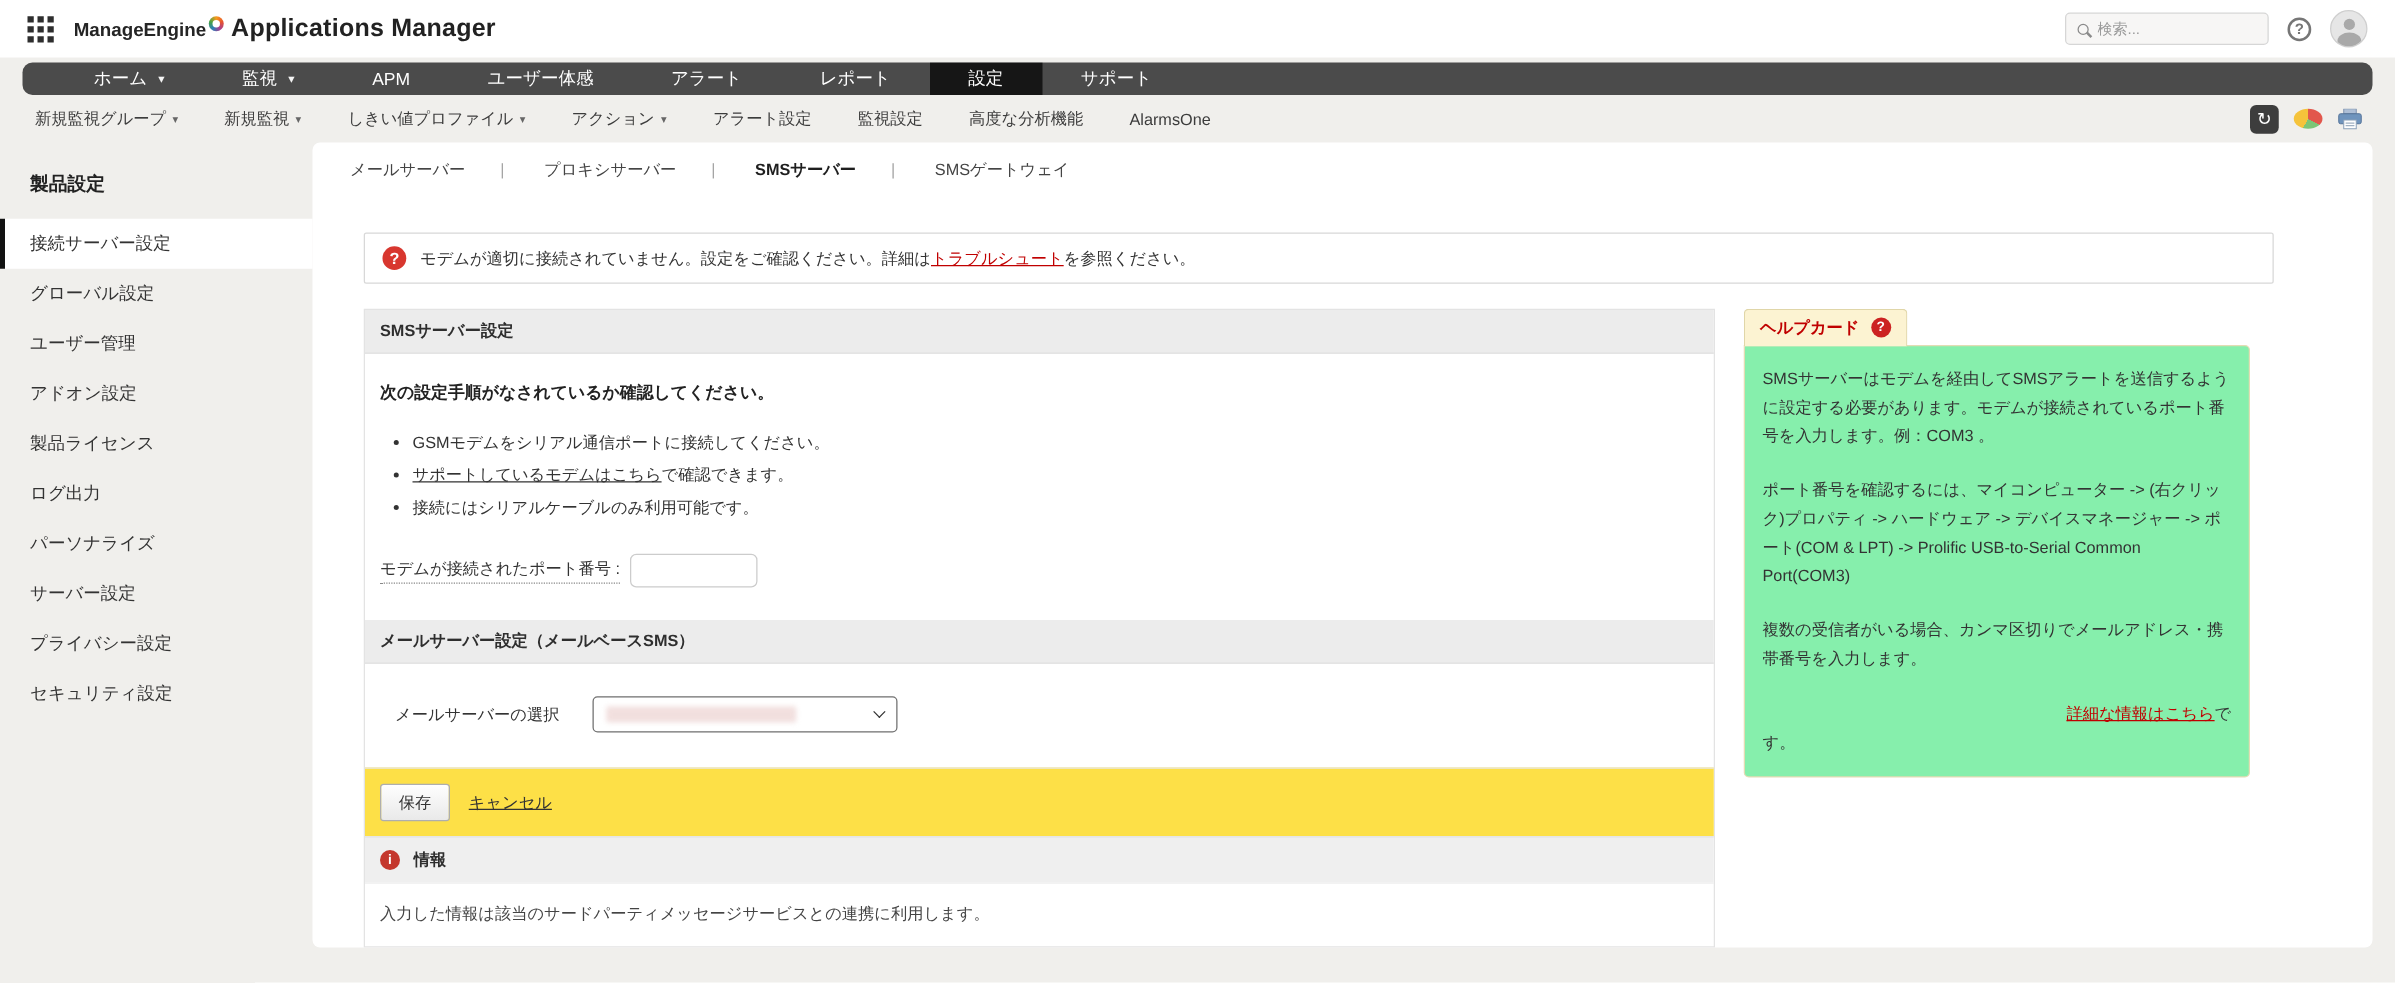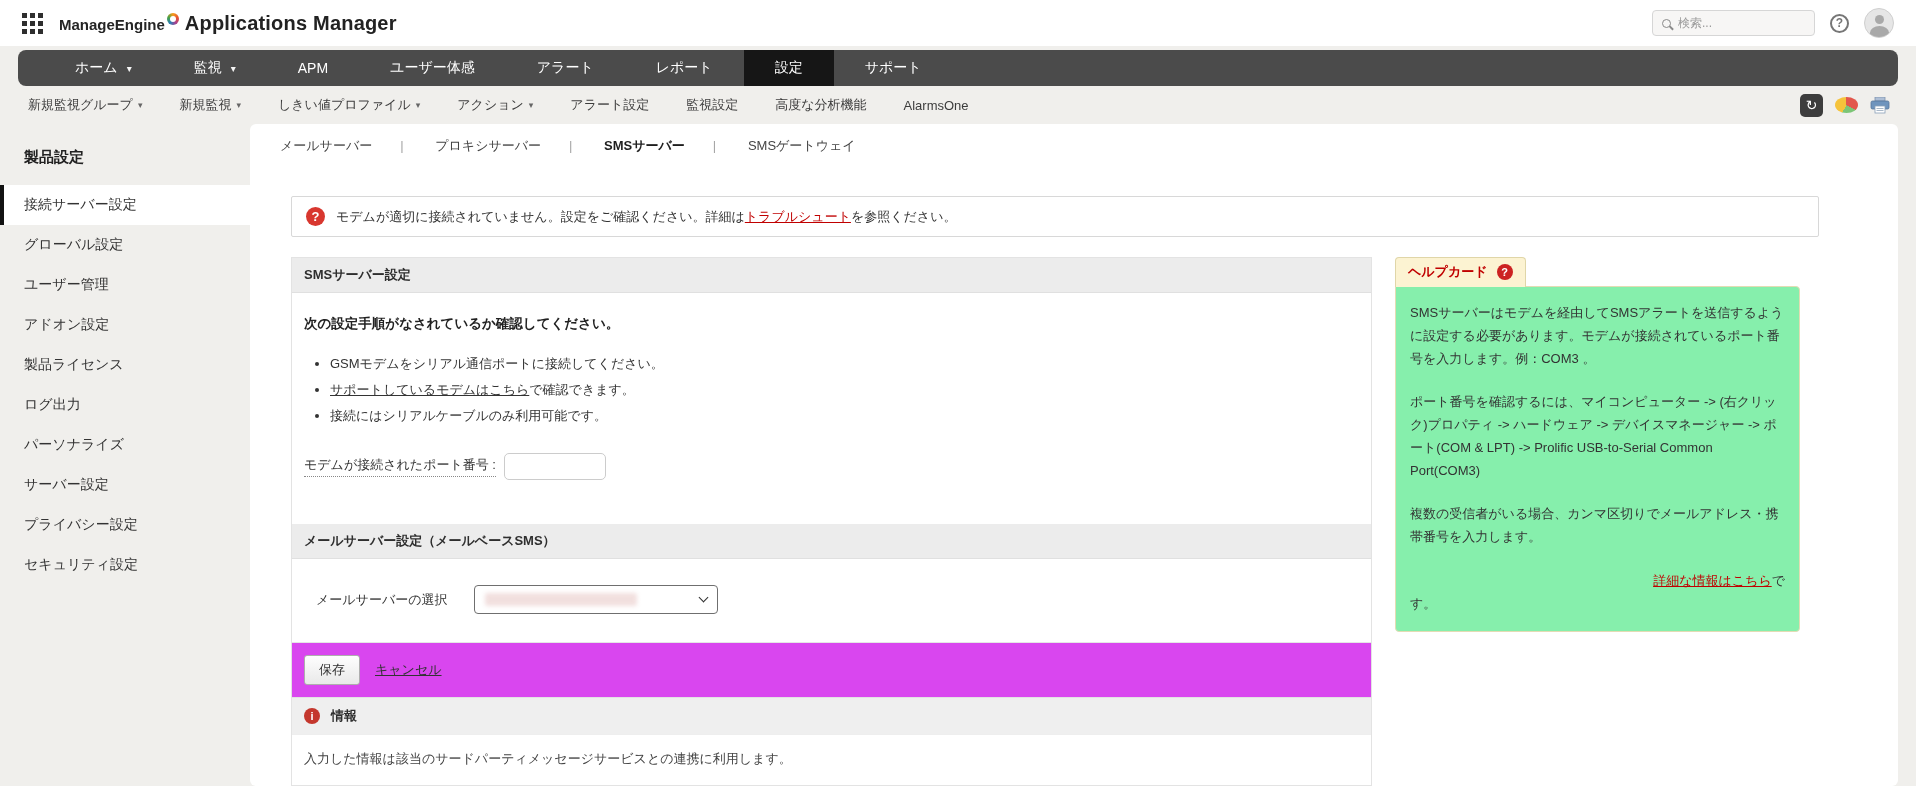--- a/index.html
+++ b/index.html
@@ -30,21 +30,21 @@
   .searchbox input { border:none; background:transparent; outline:none; font-size:12px; width:100%; color:#555;
                      font-family:"Liberation Sans","DejaVu Sans",sans-serif; }
   .searchbox input::placeholder { color:#9a9a9a; }
   .help-circle { width:19px; height:19px; border-radius:50%; border:2px solid #767676; color:#767676; font-size:12px;
                  font-weight:bold; display:flex; align-items:center; justify-content:center; cursor:pointer; }
   .avatar { width:30px; height:30px; border-radius:50%; background:#e6e6e6; border:1px solid #cfcfcf; position:relative; overflow:hidden; cursor:pointer; }
   .avatar::before { content:""; position:absolute; top:6px; left:10px; width:9px; height:9px; border-radius:50%; background:#a9a9a9; }
   .avatar::after { content:""; position:absolute; top:17px; left:5px; width:19px; height:13px; border-radius:50% 50% 0 0; background:#a9a9a9; }
 
   
-  .mainnav { margin:4px 18px 0; background:#4b4b4b; border-radius:8px; height:36px; display:flex; align-items:stretch; padding:0 26px; overflow:hidden; }
+  .mainnav { margin:4px 18px 0; background:#4b4b4b; border-radius:8px; height:26px; display:flex; align-items:stretch; padding:0 26px; overflow:hidden; }
   .nav-item { color:#fff; font-size:14px; display:flex; align-items:center; padding:0 31px; cursor:pointer; white-space:nowrap; }
   .nav-item.active { background:#161616; }
   .nav-item.has-caret::after { content:"▾"; font-size:10px; margin-left:9px; opacity:.95; }
 
   
   .subnav { height:38px; display:flex; align-items:center; justify-content:space-between; padding:0 26px 0 28px; }
   .subnav-items { display:flex; gap:37px; font-size:13px; color:#3c3c3c; }
   .subnav-item { display:flex; align-items:center; cursor:pointer; white-space:nowrap; }
   .subnav-item.has-caret::after { content:"▾"; font-size:9px; color:#666; margin-left:5px; }
   .subnav-icons { display:flex; gap:12px; align-items:center; }
@@ -70,36 +70,36 @@
   .alert-box { margin:35px 79px 0 41px; border:1px solid #d8d8d8; border-radius:2px; padding:10px 14px;
                display:flex; align-items:center; gap:11px; font-size:13px; color:#333; background:#fff; }
   .red-circle { flex:none; width:19px; height:19px; border-radius:50%; background:#d8372f; color:#fff; font-weight:bold;
                 font-size:13px; display:flex; align-items:center; justify-content:center; }
   .red-link { color:#c00000; text-decoration:underline; }
 
   .main-cols { display:flex; align-items:flex-start; margin:20px 79px 0 41px; gap:23px; }
   .form-card { width:1081px; flex:none; border:1px solid #e3e3e3; background:#fff; }
   .bar-title { background:#ececec; font-weight:bold; font-size:13px; color:#2e2e2e; padding:8px 12px; border-bottom:1px solid #e0e0e0; }
   .bar-sub { background:#f6f6f6; font-size:13px; color:#444; padding:7px 12px; border-bottom:1px solid #ebebeb; }
-  .form-body { padding:16px 12px 24px; }
+  .form-body { padding:16px 12px 6px; }
   .instruction { font-weight:bold; font-size:13.5px; margin:6px 0 18px; color:#222; }
   ul.bullets { margin:0 0 8px 10px; padding-left:16px; font-size:13px; line-height:2.0; color:#333; }
   .plain-link { color:#333; text-decoration:underline; }
   .port-row { display:flex; align-items:center; gap:8px; margin:24px 0 20px; font-size:13px; }
   .dotted-label { border-bottom:1px dotted #888; padding-bottom:2px; color:#333; }
   .port-input { width:102px; height:27px; border:1px solid #ccc; border-radius:5px; outline:none; padding:0 6px;
                 font-family:"Liberation Sans","DejaVu Sans",sans-serif; }
   .mail-body { padding:26px 12px 28px; display:flex; align-items:center; gap:26px; font-size:13px; }
   .mail-label { margin-left:12px; color:#333; }
   .selectbox { width:244px; height:29px; border:1.5px solid #6f6f6f; border-radius:4px; background:#fff;
                display:flex; align-items:center; justify-content:space-between; padding:0 10px; cursor:pointer; }
   .redacted { width:152px; height:13px; background:#e7c6c4; opacity:.55; filter:blur(2px); border-radius:2px; }
   .chevron { width:7px; height:7px; border-right:1.8px solid #2e2e2e; border-bottom:1.8px solid #2e2e2e;
              transform:rotate(45deg); margin-top:-4px; }
-  .actions { background:#d946ef; border-top:1px solid #e6e6e6; padding:12px; display:flex; align-items:center; gap:15px; }
+  .actions { background:#fde047; border-top:1px solid #e6e6e6; padding:12px; display:flex; align-items:center; gap:15px; }
   .btn-save { font-size:13px; padding:5px 14px; background:linear-gradient(#fefefe,#e9e9e9); border:1px solid #aeaeae;
               border-radius:3px; color:#333; cursor:pointer; font-family:"Liberation Sans","DejaVu Sans",sans-serif; }
   .link-cancel { font-size:13px; color:#333; text-decoration:underline; }
   .info-bar { background:#efefef; border-top:1px solid #e2e2e2; padding:9px 12px; display:flex; gap:11px; align-items:center; }
   .info-title { font-size:13px; font-weight:bold; color:#2e2e2e; }
   .info-icon { flex:none; width:16px; height:16px; border-radius:50%; background:#c4372d; color:#fff; font-size:11px;
                font-weight:bold; display:flex; align-items:center; justify-content:center; }
   .info-text { padding:15px 12px 17px; font-size:13px; color:#444; border-top:1px solid #eee; }
 
   

